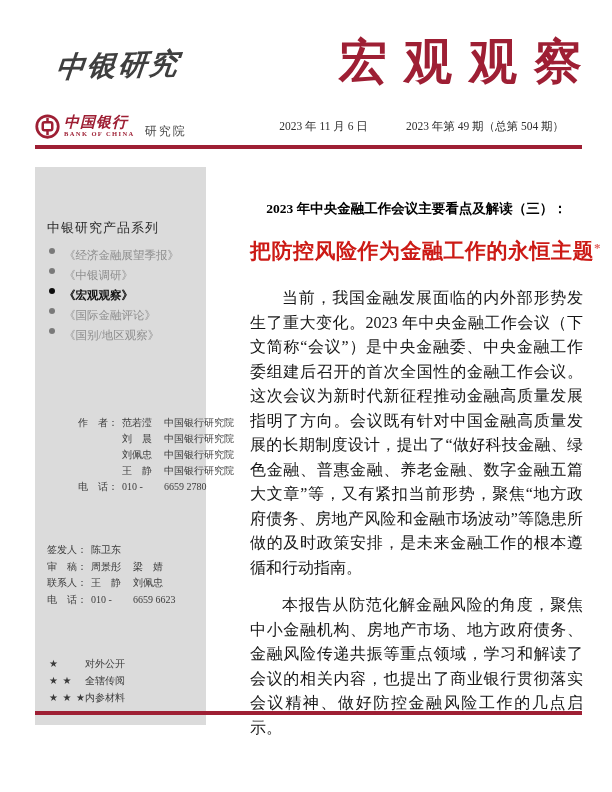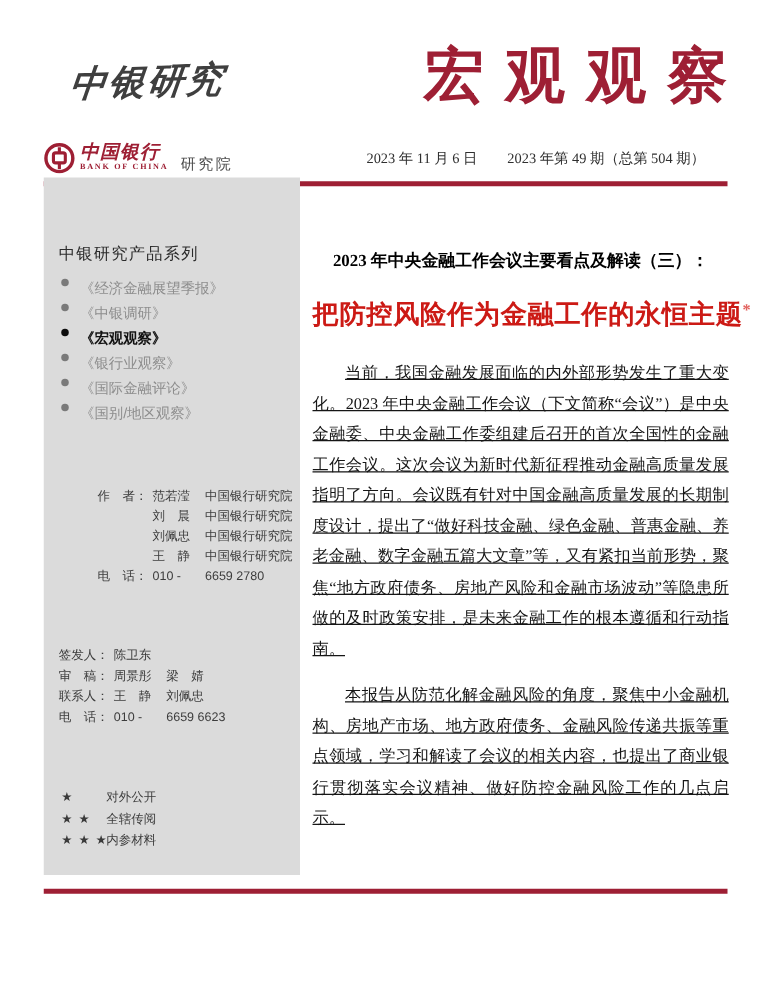--- a/index.html
+++ b/index.html
@@ -46,32 +46,32 @@
   .bank-en{
     font-size:6.5px;font-weight:bold;color:var(--crimson);
     letter-spacing:1.4px;margin-top:1px;white-space:nowrap;
   }
   .dept{
     font-size:12px;color:#4a4a4a;margin-left:10px;
     letter-spacing:2px;align-self:flex-end;padding-bottom:3px;
     font-family:"Liberation Sans","DejaVu Sans",sans-serif;
   }
   .date-group{
-    margin-left:auto;display:flex;gap:24px;padding-right:18px;
+    margin-left:auto;display:flex;gap:38px;padding-right:18px;
     font-size:11.5px;color:#2f2f2f;white-space:nowrap;
   }
   
   .rule{position:absolute;left:35px;width:547px;height:4px;background:var(--crimson);}
   .rule-top{top:145px;}
   .rule-bottom{top:711px;}
   
   .sidebar{
-    position:absolute;left:35px;top:142px;width:205px;height:558px;
+    position:absolute;left:35px;top:167px;width:171px;height:558px;
     background:var(--sidebar-bg);
-    font-family:Liberation Sans, sans-serif;
+    font-family:Liberation Serif, serif;
   }
   .series-title{
     position:absolute;left:12px;top:52px;
     font-size:13px;color:#2b2b2b;letter-spacing:1px;white-space:nowrap;
   }
   .series-list{
     position:absolute;left:12px;top:81px;list-style:none;
   }
   .series-list li{
     display:flex;height:20px;
@@ -104,22 +104,22 @@
     text-align:center;font-size:13.5px;font-weight:bold;color:#000000;
     white-space:nowrap;line-height:18px;
   }
   .headline{
     margin-top:16px;font-size:21px;font-weight:bold;
     color:var(--headline-red);letter-spacing:0.5px;line-height:28px;
     white-space:nowrap;
   }
   .headline sup{font-size:13px;color:#e2615d;vertical-align:6px;}
   .para{
-    font-size:13px;line-height:24.5px;color:#161616;
-    text-align:justify;text-indent:2em;text-decoration:underline;
+    font-size:16px;line-height:24.5px;color:#161616;
+    text-align:justify;text-indent:2em;
   }
   .para-1{margin-top:21px;}
   .para-2{margin-top:13px;}
 </style>
 </head>
 <body>
 
 <div class="page">
 
   <div class="brand-script">中银研究</div>
@@ -152,24 +152,20 @@
           <span class="bullet"></span>
           <span>《经济金融展望季报》</span>
         </li>
       <li>
           <span class="bullet"></span>
           <span>《中银调研》</span>
         </li>
       <li class="active">
           <span class="bullet"></span>
           <span>《宏观观察》</span>
-        </li>
-      <li>
-          <span class="bullet"></span>
-          <span>《银行业观察》</span>
         </li>
       <li>
           <span class="bullet"></span>
           <span>《国际金融评论》</span>
         </li>
       <li>
           <span class="bullet"></span>
           <span>《国别/地区观察》</span>
         </li>
     </ul>

